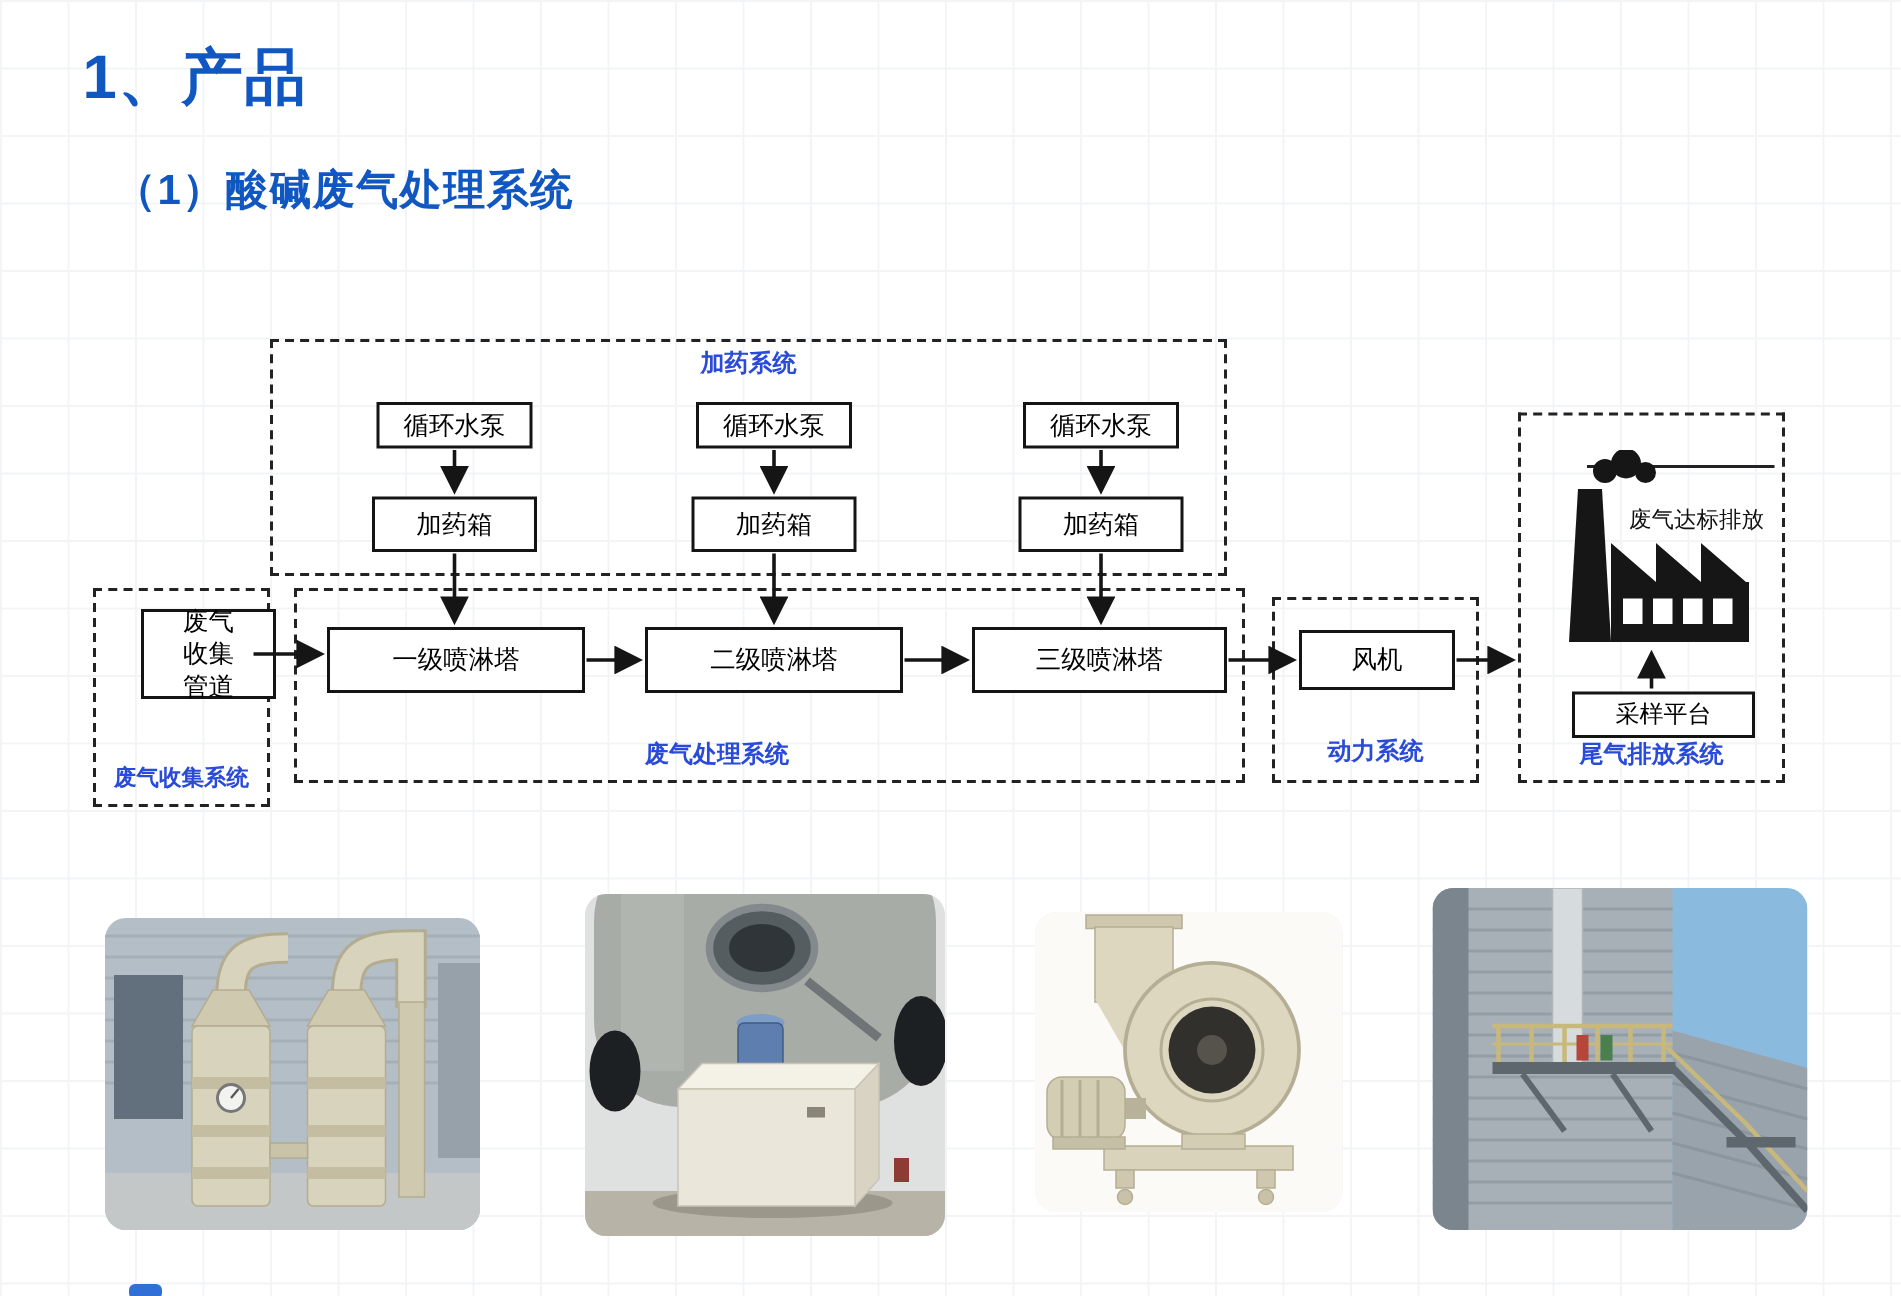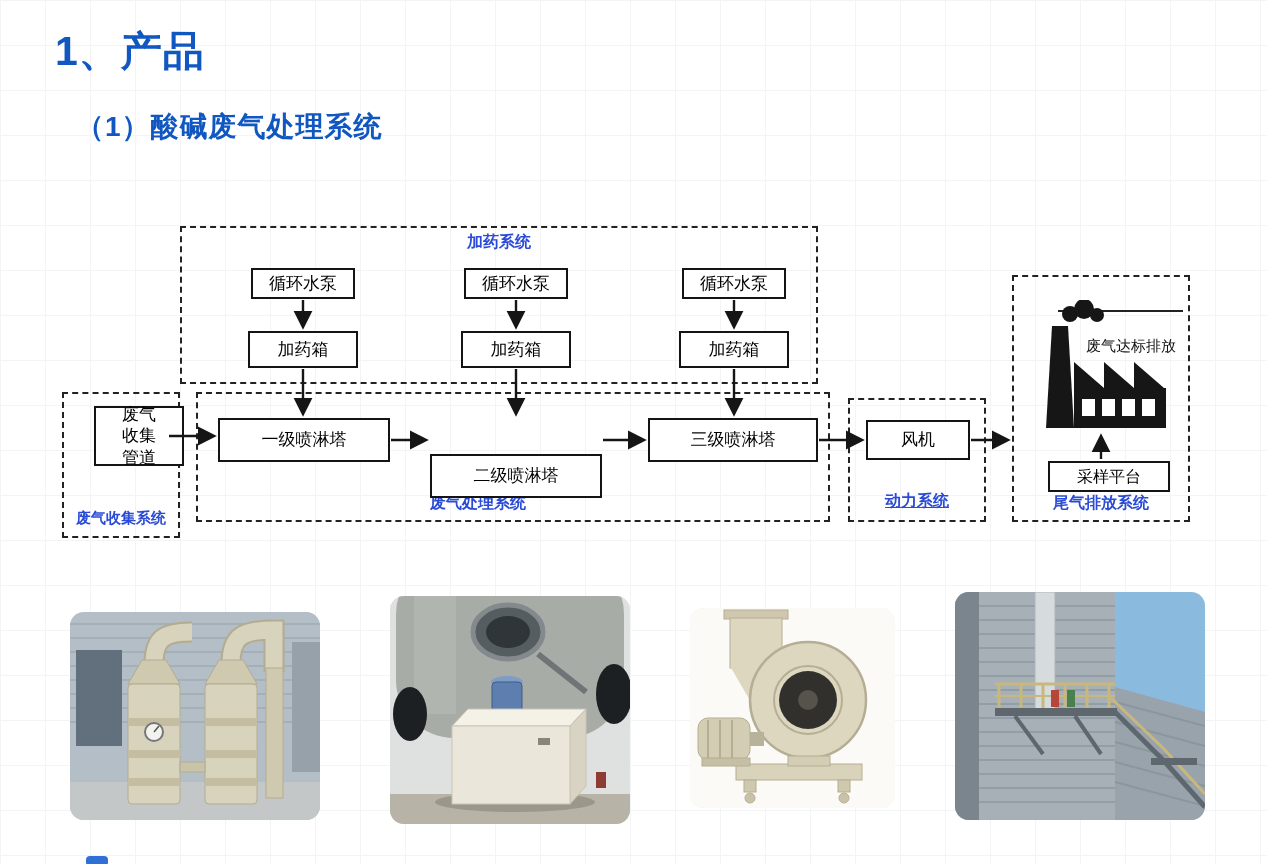--- a/index.html
+++ b/index.html
@@ -87,25 +87,25 @@
 
 <div class="dashed-box" style="left:62px;top:392px;width:118px;height:146px;">
   <div class="sys-label" style="left:0;right:0;bottom:8px;font-size:15px;">废气收集系统</div>
 </div>
 <div class="node" style="left:78px;top:406px;width:90px;height:60px;padding:2px 24px;margin-left:16px;">废气收集管道</div>
 
 <div class="dashed-box" style="left:196px;top:392px;width:634px;height:130px;">
   <div class="sys-label" style="left:150px;width:260px;bottom:6px;margin-top:36px;">废气处理系统</div>
 </div>
 <div class="node" style="left:218px;top:418px;width:172px;height:44px;">一级喷淋塔</div>
-<div class="node" style="left:430px;top:418px;width:172px;height:44px;margin-top:36px;">二级喷淋塔</div>
+<div class="node" style="left:430px;top:418px;width:172px;height:44px;">二级喷淋塔</div>
 <div class="node" style="left:648px;top:418px;width:170px;height:44px;">三级喷淋塔</div>
 
 <div class="dashed-box" style="left:848px;top:398px;width:138px;height:124px;">
-  <div class="sys-label" style="left:0;right:0;bottom:8px;text-decoration:underline;">动力系统</div>
+  <div class="sys-label" style="left:0;right:0;bottom:8px;">动力系统</div>
 </div>
 <div class="node" style="left:866px;top:420px;width:104px;height:40px;">风机</div>
 
 <div class="dashed-box" style="left:1012px;top:275px;width:178px;height:247px;">
   <div class="sys-label" style="left:0;right:0;bottom:6px;">尾气排放系统</div>
 </div>
 
 <svg class="abs" style="left:1030px;top:300px;" width="155" height="132" viewBox="0 0 155 132">
   <line x1="28" y1="11" x2="153" y2="11" stroke="#222" stroke-width="2"></line>
   <circle cx="40" cy="14" r="8" fill="#161616"></circle>

